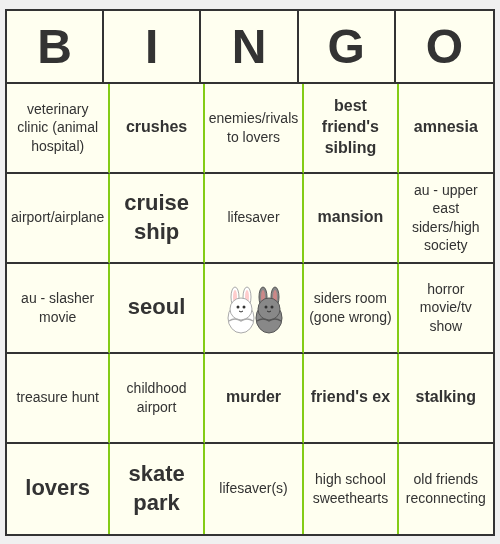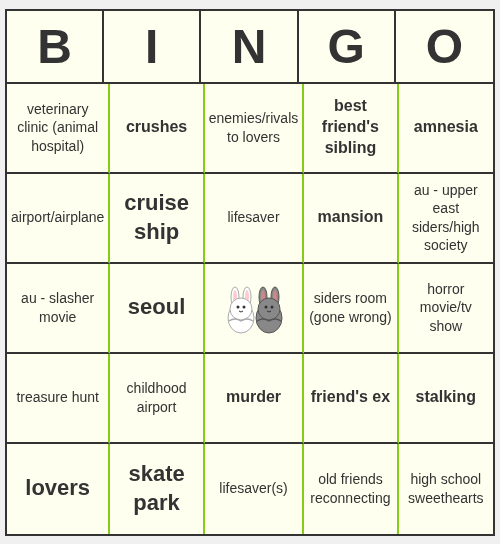--- a/index.html
+++ b/index.html
@@ -184,19 +184,19 @@
     <div class="bingo-cell">
       <span class="cell-text large">lovers</span>
     </div>
     <div class="bingo-cell">
       <span class="cell-text large">skate park</span>
     </div>
     <div class="bingo-cell">
       <span class="cell-text small">lifesaver(s)</span>
     </div>
     <div class="bingo-cell">
+      <span class="cell-text small">high school sweethearts</span>
+    </div>
+    <div class="bingo-cell">
       <span class="cell-text small">old friends reconnecting</span>
-    </div>
-    <div class="bingo-cell">
-      <span class="cell-text small">high school sweethearts</span>
     </div>
   </div>
 </div>
 
 </body></html>

